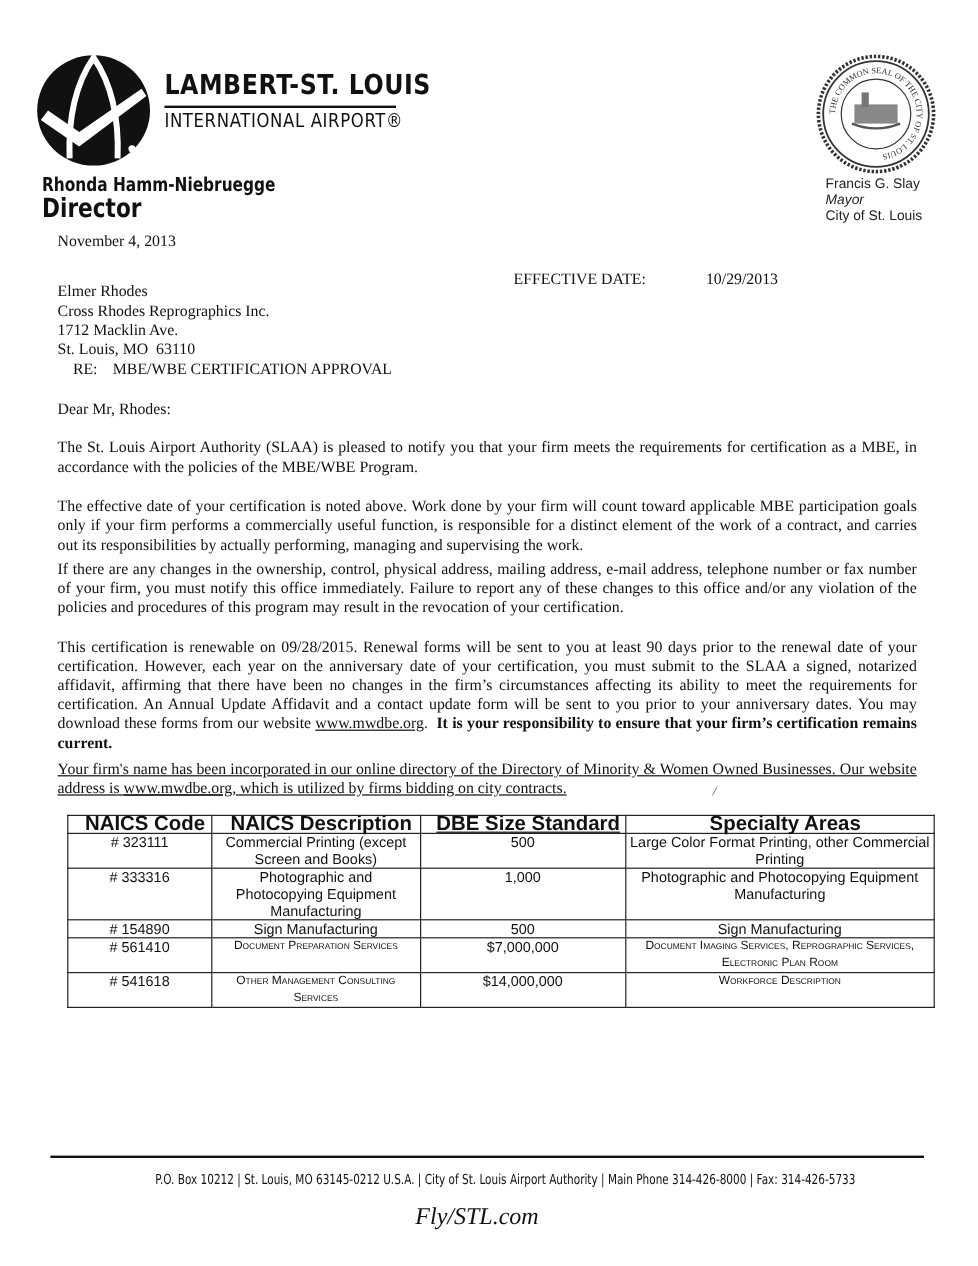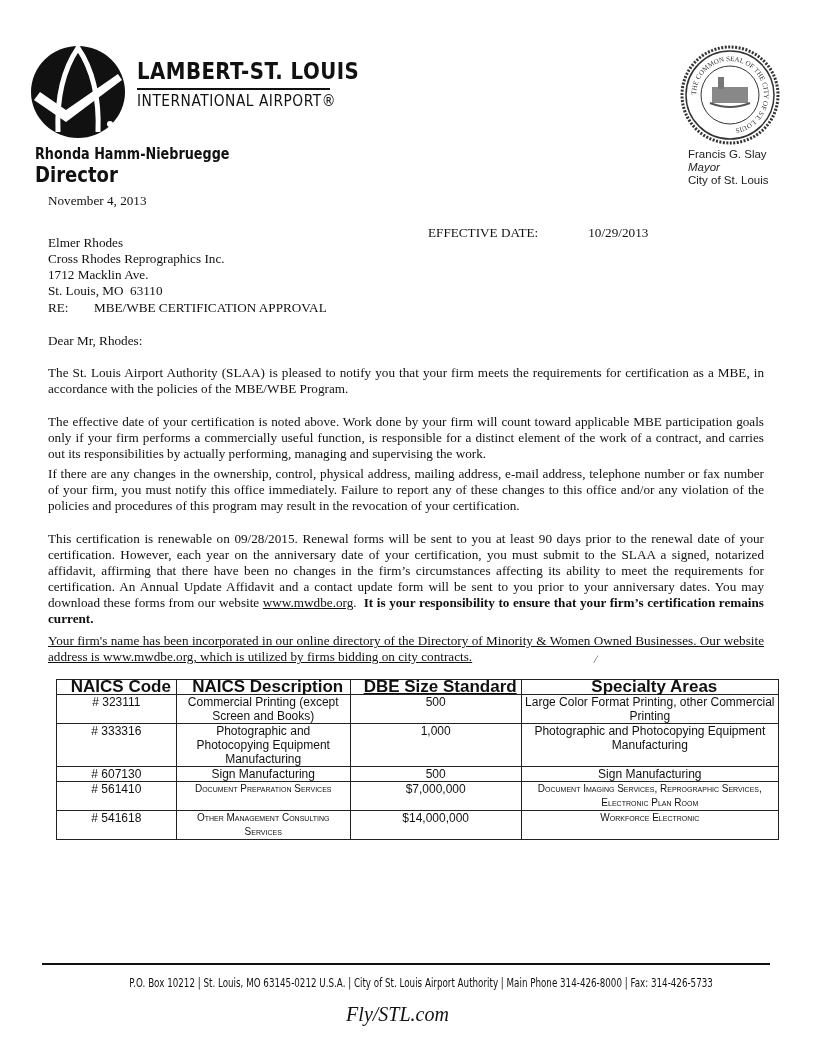--- a/index.html
+++ b/index.html
@@ -18,21 +18,21 @@
   #mayor-block { left:688px; top:148px; width:140px; text-align:left; font-family:"Liberation Sans",sans-serif; font-size:11.5px; line-height:13px; color:#222; }
   #mayor-title { font-style:italic; }
 
   
   .letter { font-family:"Liberation Serif","DejaVu Serif",serif; font-size:13.2px; line-height:16px; }
   #letter-date { left:48px; top:193px; }
   #recipient { left:48px; top:235px; }
   #effective { left:428px; top:225px; }
   #effective-value { margin-left:50px; }
   #re-line { left:48px; top:300px; }
-  #re-label { display:inline-block; width:46px; }
+  #re-label { display:inline-block; width:46px;text-align:center; }
   #salutation { left:48px; top:333px; }
   .para { left:48px; width:716px; text-align:justify; }
   #p1 { top:365px; }
   #p2 { top:414px; }
   #p3 { top:466px; }
   #p4 { top:531px; }
   #p5 { top:633px;text-decoration:underline; }
   .link { text-decoration:underline; }
   .bold { font-weight:bold; }
 
@@ -139,35 +139,35 @@
       <td>500</td>
       <td>Large Color Format Printing, other Commercial Printing</td>
     </tr>
     <tr class="row-3">
       <td># 333316</td>
       <td>Photographic and Photocopying Equipment Manufacturing</td>
       <td>1,000</td>
       <td>Photographic and Photocopying Equipment Manufacturing</td>
     </tr>
     <tr>
-      <td># 607130</td>
+      <td># 154890</td>
       <td>Sign Manufacturing</td>
       <td>500</td>
       <td>Sign Manufacturing</td>
     </tr>
     <tr class="row-tall">
       <td># 561410</td>
       <td class="sc">Document Preparation Services</td>
       <td>$7,000,000</td>
       <td class="sc">Document Imaging Services, Reprographic Services, Electronic Plan Room</td>
     </tr>
     <tr class="row-tall">
       <td># 541618</td>
       <td class="sc">Other Management Consulting Services</td>
       <td>$14,000,000</td>
-      <td class="sc">Workforce Electronic</td>
+      <td class="sc">Workforce Description</td>
     </tr>
   </tbody>
 </table>
 
 <div id="footer-rule" class="abs"></div>
 <div id="footer-address" class="abs">P.O. Box 10212 | St. Louis, MO 63145-0212 U.S.A. | City of St. Louis Airport Authority | Main Phone 314-426-8000 | Fax: 314-426-5733</div>
 <div id="footer-web" class="abs">Fly/STL.com</div>
 
 </body></html>

